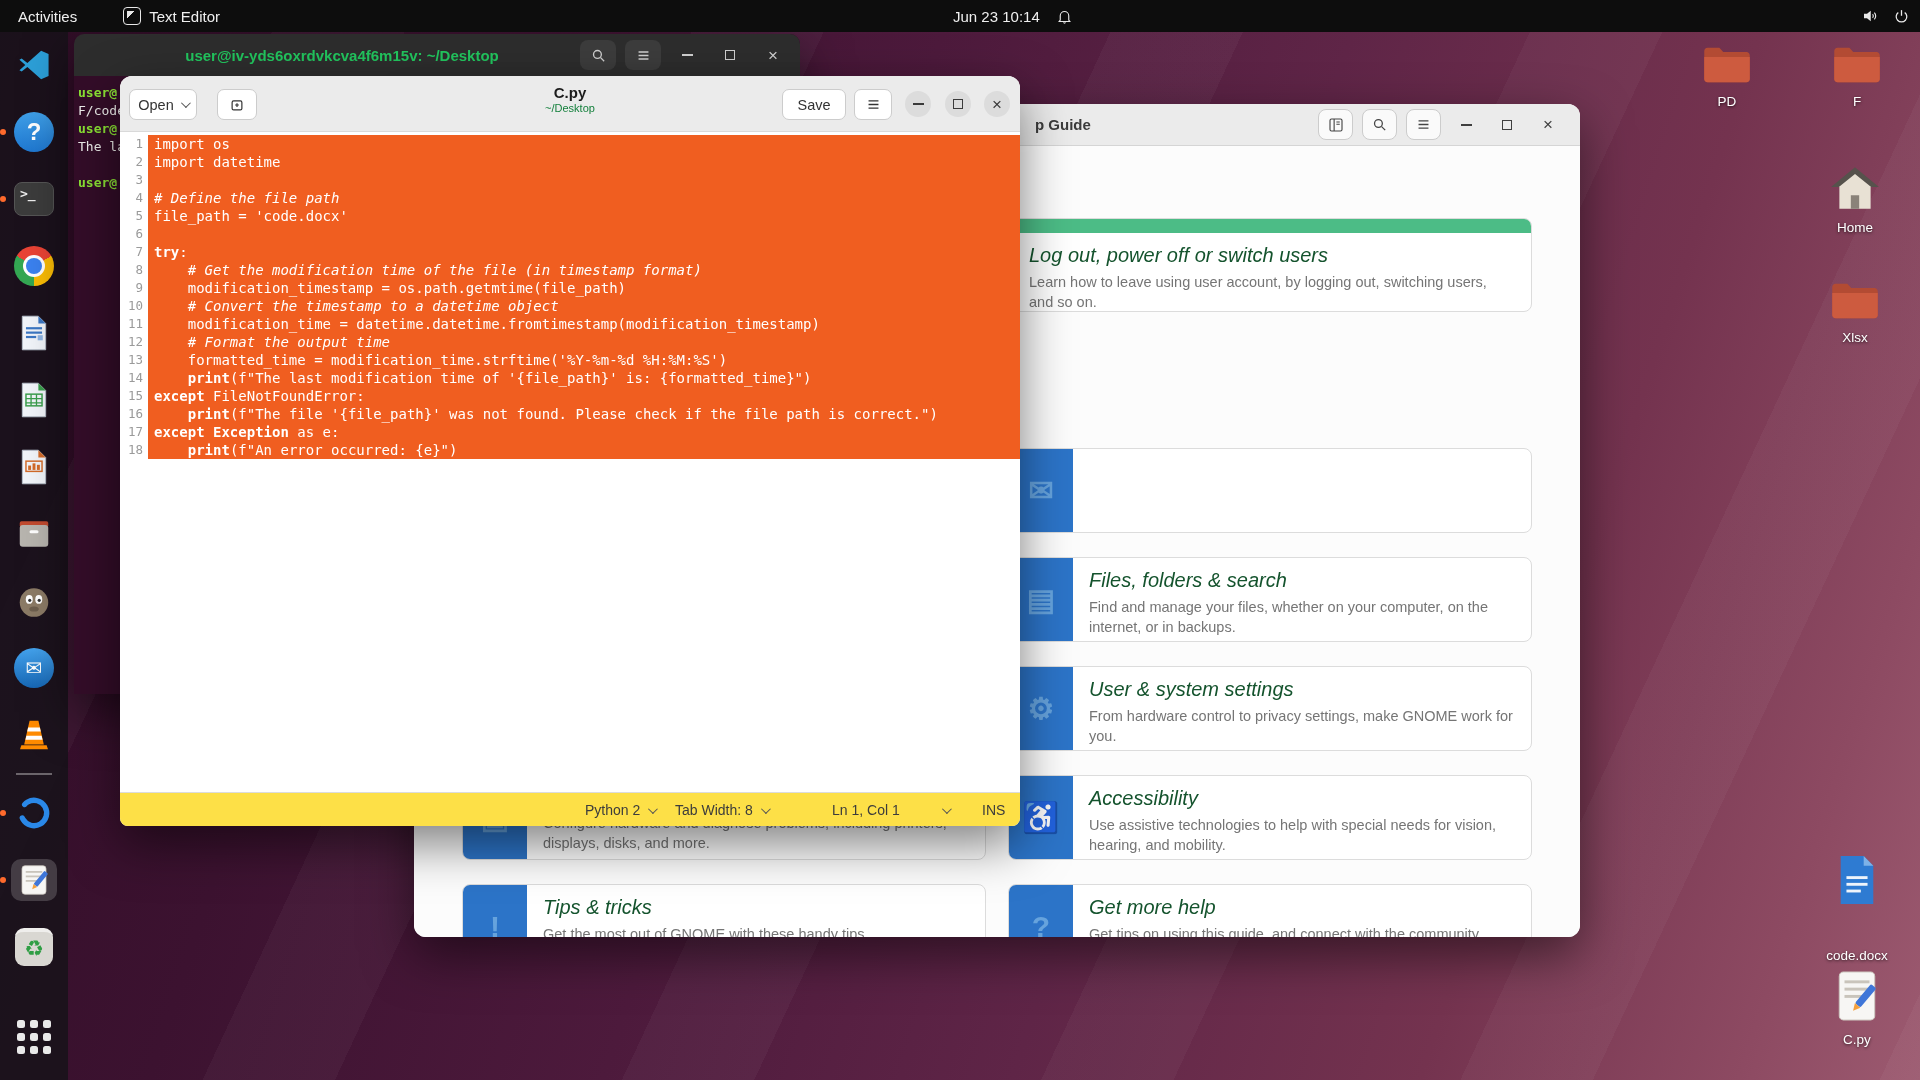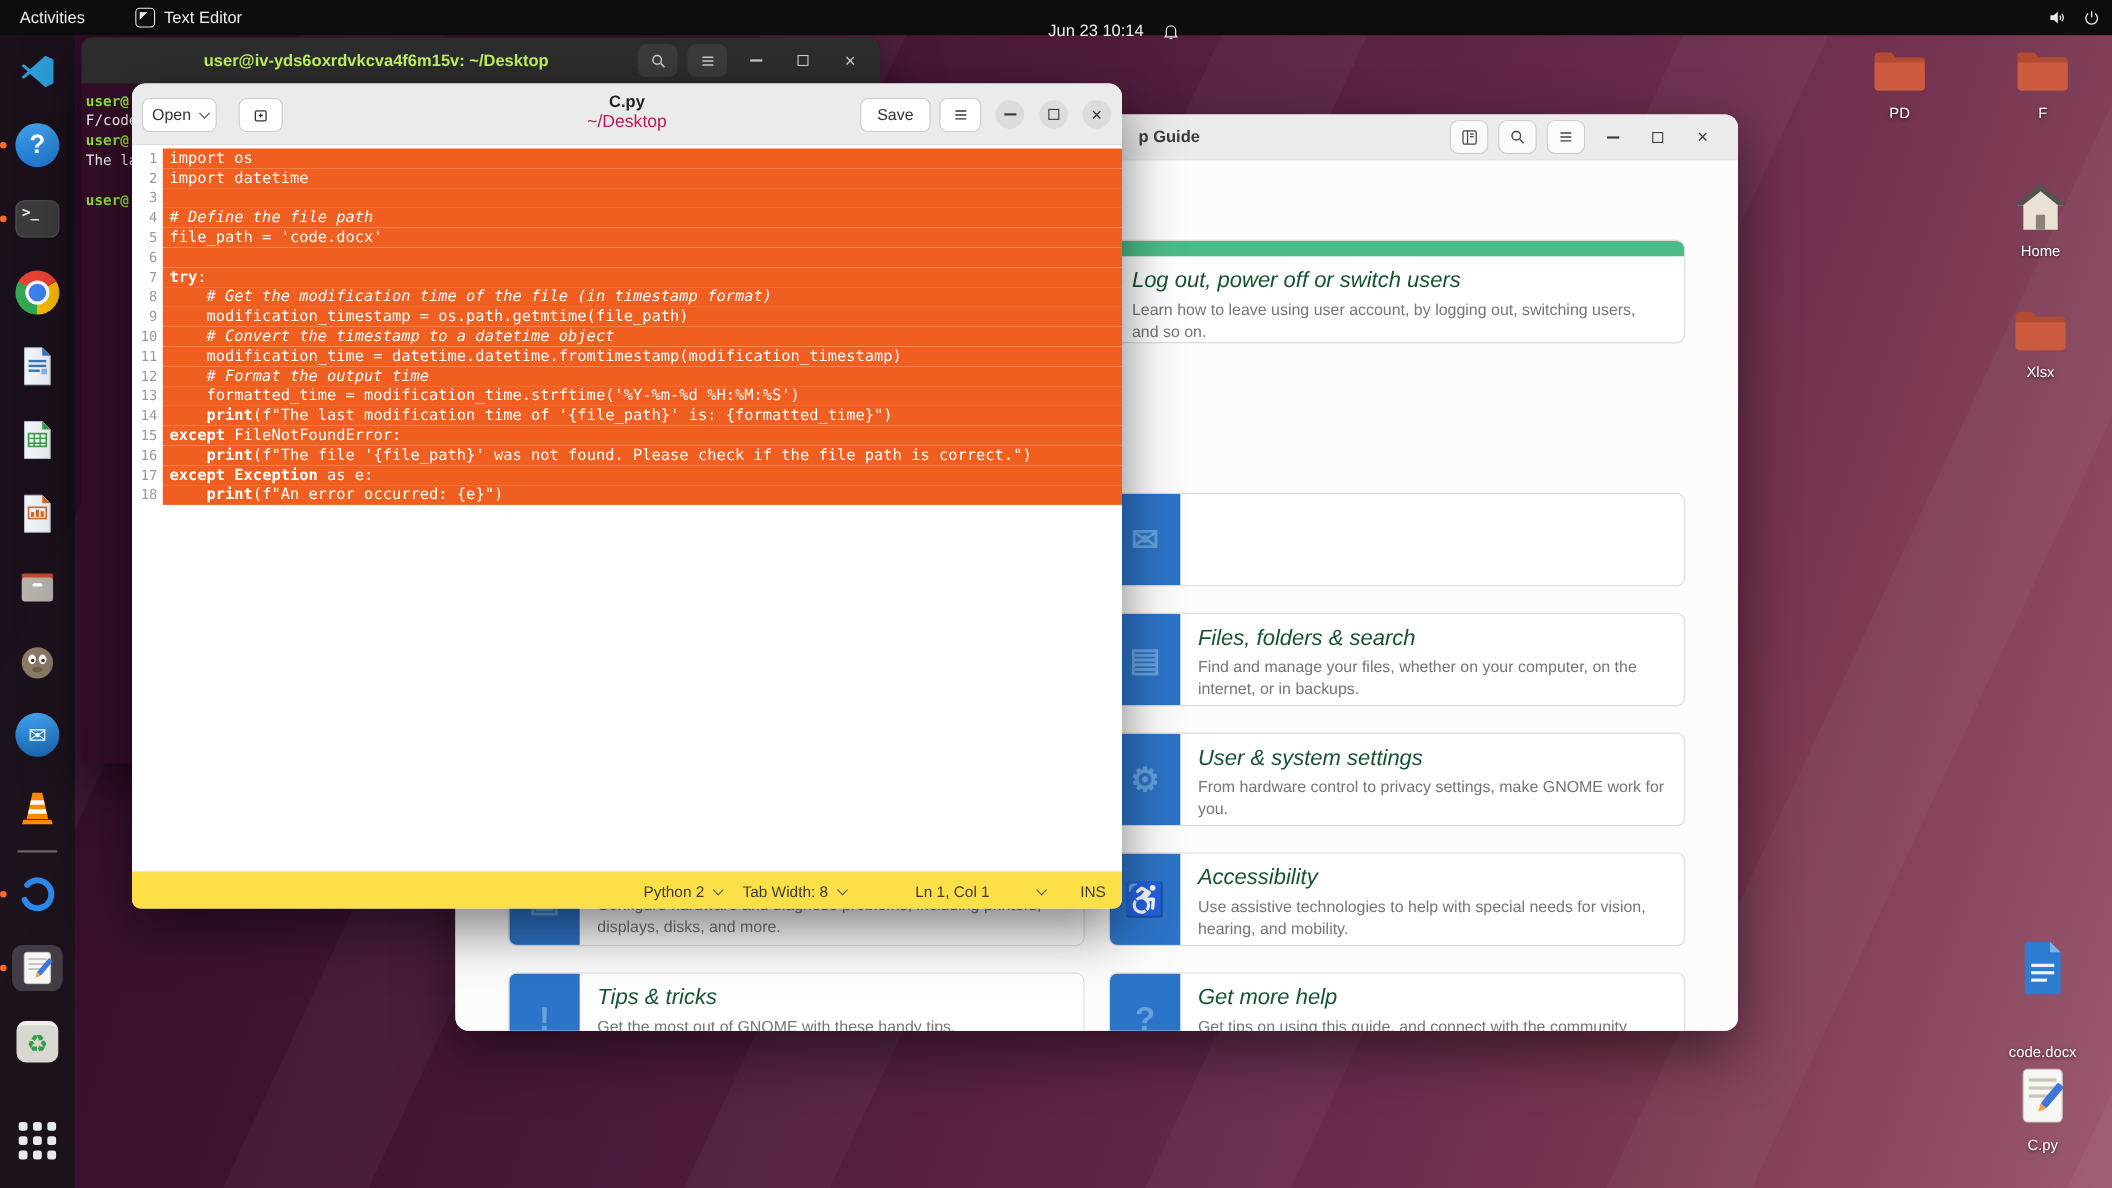--- a/index.html
+++ b/index.html
@@ -12,21 +12,21 @@
     background:repeating-linear-gradient(115deg, rgba(255,255,255,0) 0 260px, rgba(255,255,255,.035) 260px 380px); }
 
   
   .topbar { position:absolute; left:0; top:0; width:1920px; height:32px; background:#0d0d0d; color:#efefef;
     font-size:15px; display:flex; align-items:center; z-index:10; }
   .tb-activities { margin-left:18px; }
   .tb-app { margin-left:46px; display:flex; align-items:center; gap:8px; }
   .tb-app-icon { width:18px; height:18px; border:1.5px solid #e8e8e8; border-radius:4px; position:relative; }
   .tb-app-icon::after { content:""; position:absolute; left:3px; top:3px; width:8px; height:8px;
     background:linear-gradient(135deg,#e8e8e8 45%,transparent 46%); }
-  .tb-clock { position:absolute; left:953px; top:12px; height:32px; display:flex; align-items:center; gap:16px; }
+  .tb-clock { position:absolute; left:953px; top:0; height:32px; display:flex; align-items:center; gap:16px; }
   .tb-right { position:absolute; right:10px; top:0; height:32px; display:flex; align-items:center; gap:14px; }
   .tb-right svg, .tb-clock svg { display:block; }
 
   
   .dock { position:absolute; left:0; top:32px; width:68px; height:1048px; background:rgba(24,18,26,.88);
     display:flex; flex-direction:column; align-items:center; padding-top:12px; gap:25px; z-index:2; }
   .dock-item { position:relative; width:46px; height:42px; display:flex; align-items:center; justify-content:center; }
   .dock-item.active { background:rgba(255,255,255,.18); border-radius:10px; }
   .run-dot { position:absolute; left:-11px; top:50%; margin-top:-3px; width:6px; height:6px; border-radius:50%; background:#ff6a2c; }
   .dock-sep { width:36px; height:2px; background:rgba(255,255,255,.35); margin:-8px 0; }
@@ -54,38 +54,38 @@
   .gl-min { width:11px; height:2px; background:currentColor; }
   .gl-max { width:10px; height:10px; border:1.5px solid currentColor; }
   .gl-close { font-size:17px; line-height:1; }
   .chev { display:inline-block; width:7px; height:7px; border-right:1.7px solid #555; border-bottom:1.7px solid #555;
     transform:rotate(45deg) translateY(-2px); }
 
   
   .term { left:74px; top:34px; width:726px; height:660px; border-radius:10px 10px 0 0; background:#330d28; z-index:3; }
   .term-titlebar { height:42px; background:#2d2d2d; border-radius:10px 10px 0 0; position:relative;
     display:flex; align-items:center; justify-content:flex-end; padding-right:10px; gap:9px; color:#d5d5d5; }
-  .term-title { position:absolute; left:0; right:190px; text-align:center; font-weight:bold; font-size:15px; color:#bef264; }
+  .term-title { position:absolute; left:0; right:190px; text-align:center; font-weight:bold; font-size:15px; color:#22c55e; }
   .term-sqbtn { width:36px; height:30px; border-radius:8px; background:#3c3c3c; color:#cfcfcf; }
   .term-ctrl { width:34px; height:30px; color:#cfcfcf; }
   .term-body { padding:8px 0 0 4px; font-family:"DejaVu Sans Mono",monospace; font-size:13px; line-height:18px; white-space:pre; }
   .tl-g { color:#8ae234; font-weight:bold; }
   .tl-w { color:#eeeeec; }
 
   
   .editor { left:120px; top:76px; width:900px; height:750px; border-radius:12px 12px 8px 8px; background:#fff; z-index:5; }
   .ed-header { height:56px; background:#ebebeb; border-bottom:1px solid #d9d9d9; border-radius:12px 12px 0 0; position:relative;
     display:flex; align-items:center; }
   .ed-btn { background:#fff; border:1px solid #ccc; border-radius:7px; height:31px; display:flex; align-items:center;
     justify-content:center; font-size:14.5px; color:#333; }
   .ed-open { position:absolute; left:9px; top:13px; width:68px; gap:7px; }
   .ed-newtab { position:absolute; left:97px; top:13px; width:40px; }
   .ed-titlewrap { position:absolute; left:0; right:0; text-align:center; top:8px; }
   .ed-doctitle { font-weight:bold; font-size:15px; color:#1c1c1c; }
-  .ed-docpath { font-size:16px; color:#be185d; margin-top:1px; }
+  .ed-docpath { font-size:11px; color:#15803d; margin-top:1px; }
   .ed-save { position:absolute; left:662px; top:13px; width:64px; }
   .ed-menu { position:absolute; left:734px; top:13px; width:38px; }
   .ed-ctrl { position:absolute; top:15px; width:26px; height:26px; border-radius:50%; background:#dcdcdc; color:#3a3a3a; }
   .ed-min { left:785px; } .ed-max { left:825px; } .ed-close { left:864px; }
 
   .ed-code { position:absolute; top:57px; bottom:34px; left:0; right:0; background:#fff; overflow:hidden;
     font-family:"DejaVu Sans Mono",monospace; font-size:14px; line-height:18px; padding-top:2px; }
   .code-row { display:flex; height:18px; }
   .ln { width:28px; text-align:right; padding-right:5px; color:#9a9a9a; font-size:12.5px; background:#fff; flex:none; }
   .cl { flex:1; white-space:pre; color:#222; padding-left:6px; }

